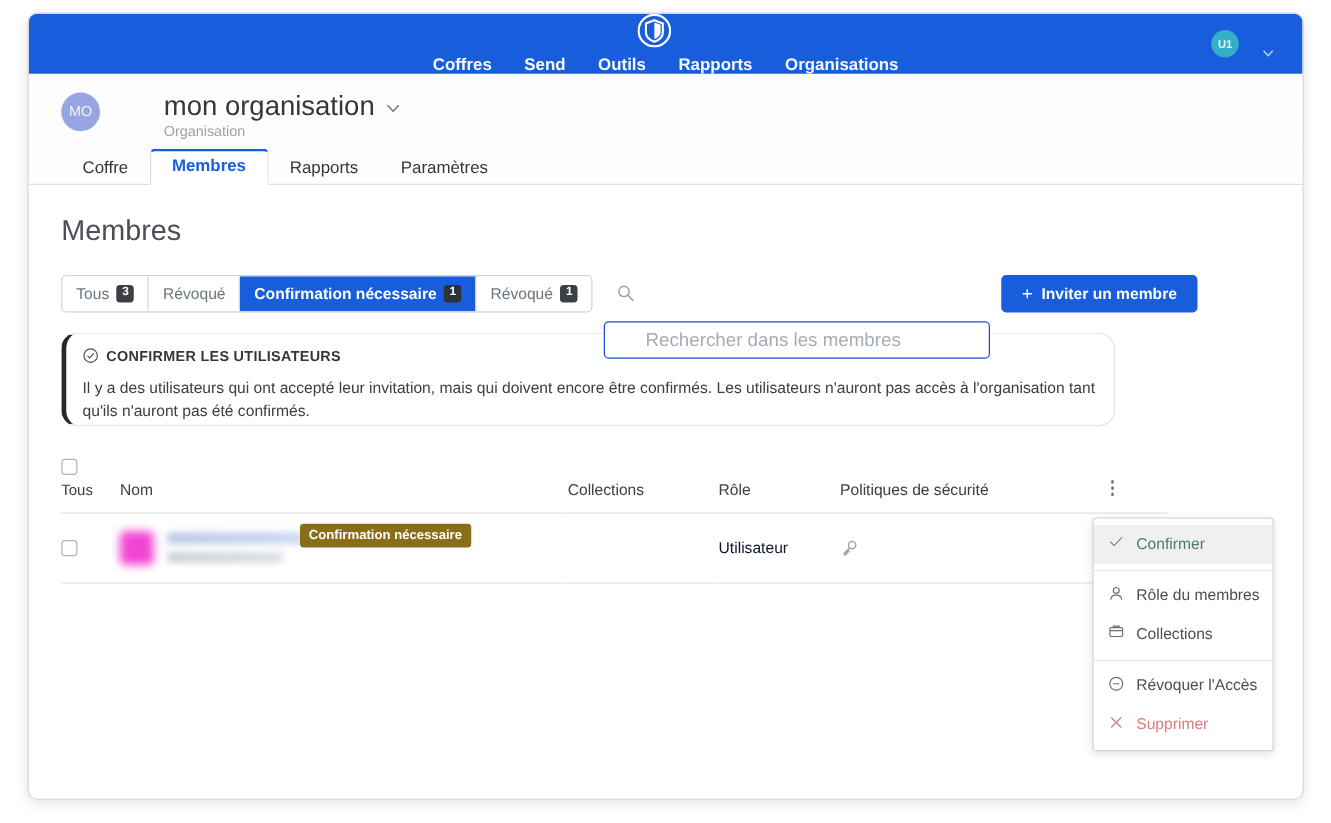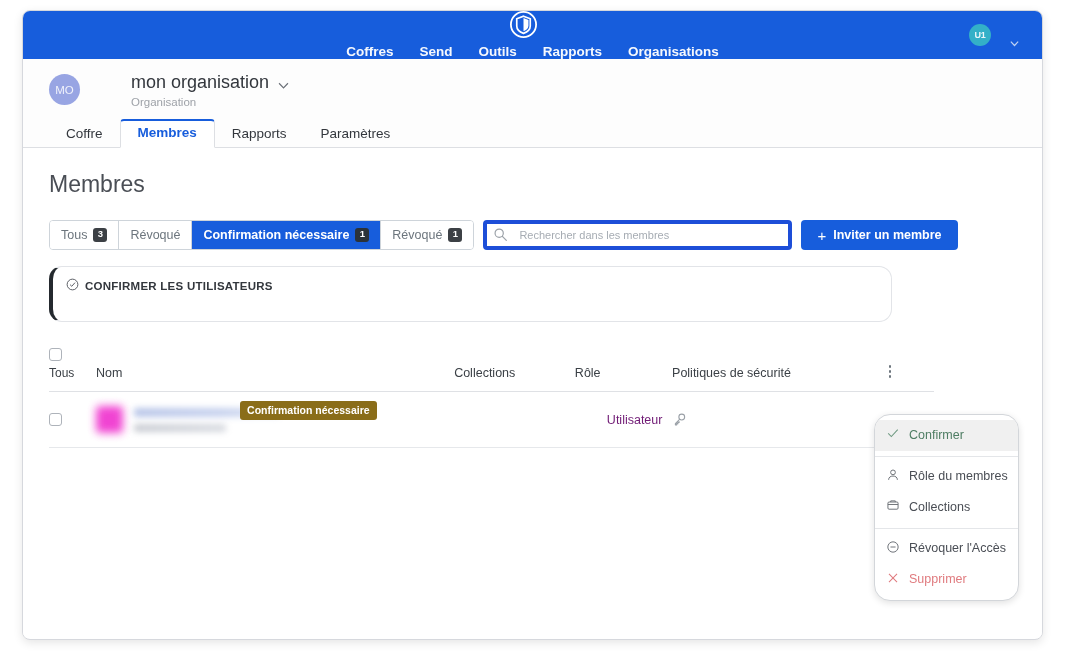--- a/index.html
+++ b/index.html
@@ -79,21 +79,21 @@
     color: #f0f2fb;
     font-size: 11.5px;
     display: flex; align-items: center; justify-content: center;
     margin-right: 11px;
     margin-top: 1px;
     flex: 0 0 auto;
   }
   .org-text { line-height: 1.1; }
   .org-name-row { display: flex; align-items: center; gap: 8px; }
   .org-name {
-    font-size: 18px;
+    font-size: 22px;
     color: #33373d;
     font-weight: 400;
     text-align: right;
   }
   .org-chevron { width: 13px; height: 13px; display: block; margin-top:3px;}
   .org-sub {
     font-size: 11.5px;
     color: #9ea2a8;
     margin-top: 3px;
   }
@@ -186,28 +186,29 @@
   .filter-btn.active .filter-badge { background: #2b3238; }
 
   .search-wrap {
     flex: 0 0 309px;
     margin-left: 9px;
     position: relative;
     height: 30px;
   }
   .search-input {
     width: 100%; height: 30px;
-    border: 4px solid #1d4ed8;
+    border: 1px solid #1d4ed8;
     border-radius: 4px;
     padding: 0 10px 0 32px;
-    font-size: 11px;
+    font-size: 15px;
     color: #33373d;
     font-family: "Liberation Sans", sans-serif;
     background: #ffffff;
     outline: none;
+    margin-top: 37px;
   }
   .search-input::placeholder { color: #a6acb3; }
   .search-icon {
     position: absolute; left: 10px; top: 7px;
     width: 15px; height: 15px;
   }
   .invite-btn {
     margin-left: 9px;
     background: #175ddc;
     color: #ffffff;
@@ -223,21 +224,21 @@
     white-space: nowrap;
   }
   .plus-icon { font-size: 15px; font-weight: 400; line-height: 1; }
 
   
   .callout {
     border: 1px solid #e2e4e8;
     border-left: 4px solid #24292e;
     border-radius: 13px;
     background: #ffffff;
-    padding: 11px 14px 21px 13px;
+    padding: 11px 14px 0 13px;
     width: 843px;
     margin-bottom: 20px;
   }
   .callout-title {
     display: flex; align-items: center; gap: 6px;
     font-size: 11.5px;
     font-weight: 700;
     color: #33373d;
     letter-spacing: 0.25px;
     margin-bottom: 7px;
@@ -317,42 +318,42 @@
     left: 106px; top: -7px;
     background: #8a6d19;
     color: #ffffff;
     font-size: 10.5px;
     font-weight: 700;
     border-radius: 3px;
     padding: 3px 7px 4px 7px;
     white-space: nowrap;
     line-height: 1.15;
   }
-  .role-text { color: #701a75; font-size: 12.5px; margin-left: 32px; }
+  .role-text { color: #0f172a; font-size: 12.5px; }
   .key-icon { width: 15px; height: 15px; display:block; }
 
   .dots-btn {
     display: inline-flex; flex-direction: column; gap: 2.5px;
     align-items: center; cursor: pointer;
     padding: 2px;
   }
   .dots-btn i {
     width: 2.6px; height: 2.6px; border-radius: 50%;
     background: #6c757d; display: block;
   }
 
   
   .dropdown {
     position: absolute;
     left: 851px;
     top: 266px;
     width: 145px;
     background: #ffffff;
     border: 1px solid #d3d6da;
-    border-radius: 16px;
+    border-radius: 3px;
     box-shadow: 0 2px 7px rgba(0,0,0,0.12);
     padding: 0;
     z-index: 50;
     overflow: hidden;
   }
   .dd-section { padding: 5px 0; }
   .dd-section + .dd-section { border-top: 1px solid #e4e6e9; }
   .dd-item {
     display: flex; align-items: center; gap: 9px;
     padding: 6px 12px 6px 11px;
@@ -466,20 +467,21 @@
     <div class="callout">
       <div class="callout-title">
         <span>
           <svg viewBox="0 0 16 16" width="13" height="13">
             <circle cx="8" cy="8" r="6.6" fill="none" stroke="#4a4e55" stroke-width="1.1"></circle>
             <path d="M5 8.2 L7.1 10.2 L11.1 5.7" fill="none" stroke="#4a4e55" stroke-width="1.1"></path>
           </svg>
         </span>
         <span>CONFIRMER LES UTILISATEURS</span>
       </div>
+      <div class="callout-body">Il y a des utilisateurs qui ont accepté leur invitation, mais qui doivent encore être confirmés. Les utilisateurs n'auront pas accès à l'organisation tant qu'ils n'auront pas été confirmés.</div>
     </div>
 
     <table class="table">
       <thead>
         <tr>
           <th class="th-check">
             <span class="cbox"></span>
             <span class="check-label">Tous</span>
           </th>
           <th class="col-nom">Nom</th>

